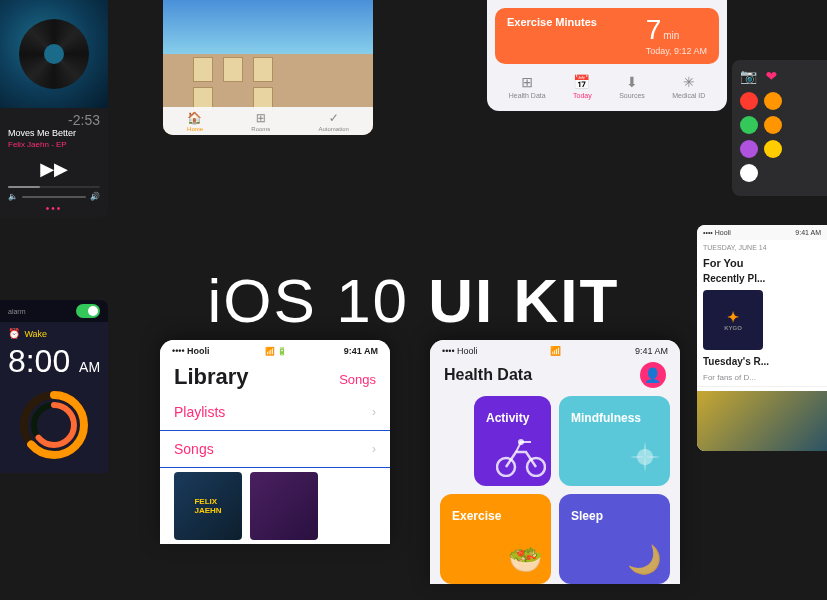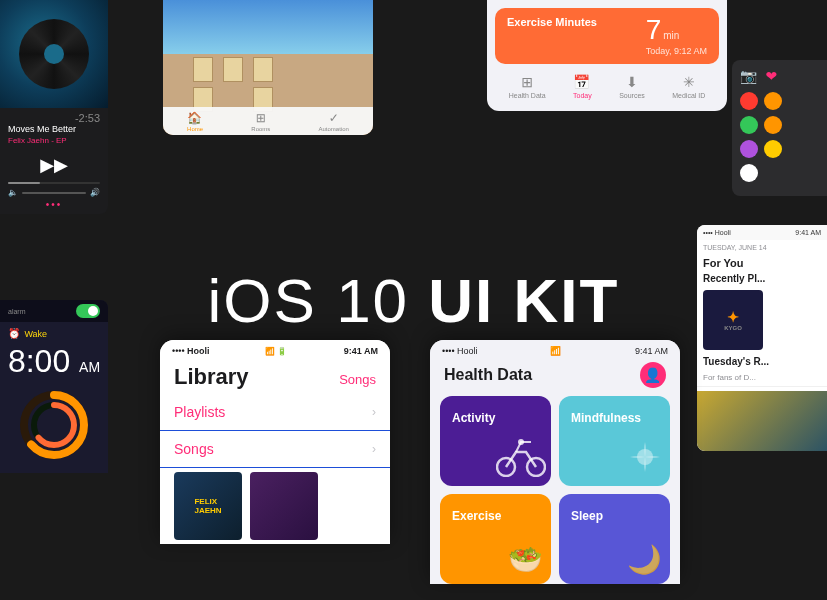--- a/index.html
+++ b/index.html
@@ -62,21 +62,21 @@
       width: 20px;
       height: 20px;
       border-radius: 50%;
       background: #1a6b8a;
     }
     .music-info {
       padding: 4px 8px;
       background: #1c1c1e;
     }
     .music-time {
-      font-size: 11px;
+      font-size: 14px;
       color: #888;
       text-align: right;
     }
     .music-track {
       font-size: 9px;
       color: white;
       line-height: 1.3;
     }
     .music-track .track-name { color: white; }
     .music-track .artist { color: #ff2d78; font-size: 8px; }
@@ -507,21 +507,22 @@
       padding: 0 10px;
     }
     .health-card {
       border-radius: 12px;
       padding: 12px;
       height: 90px;
       position: relative;
       overflow: hidden;
     }
     .health-card.activity {
-      background: #4c1d95;
+      background: #6d28d9;
+      margin-left: 34px;
     }
     .health-card.mindfulness {
       background: #5ac8d8;
     }
     .health-card.nutrition {
       background: #ff9500;
     }
     .health-card.sleep {
       background: #5856d6;
     }

